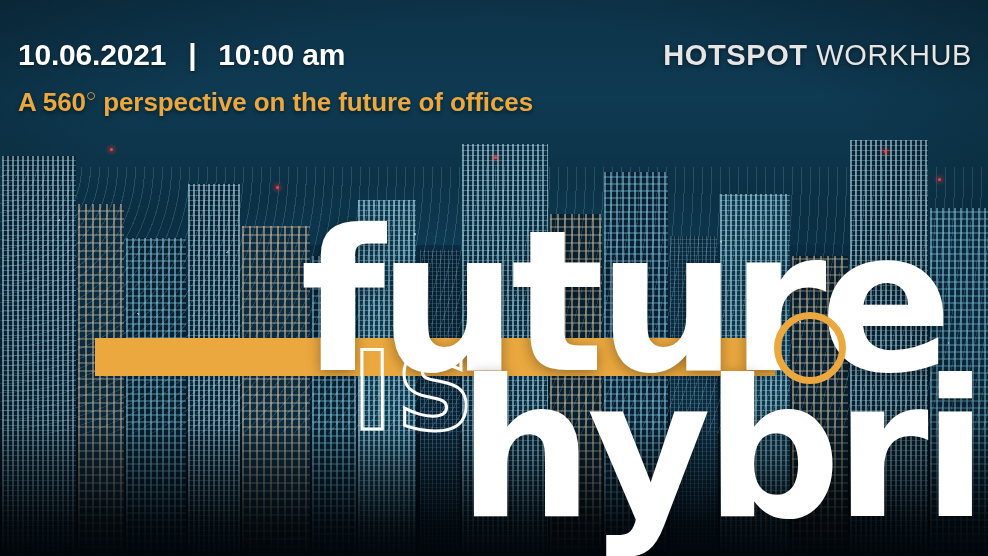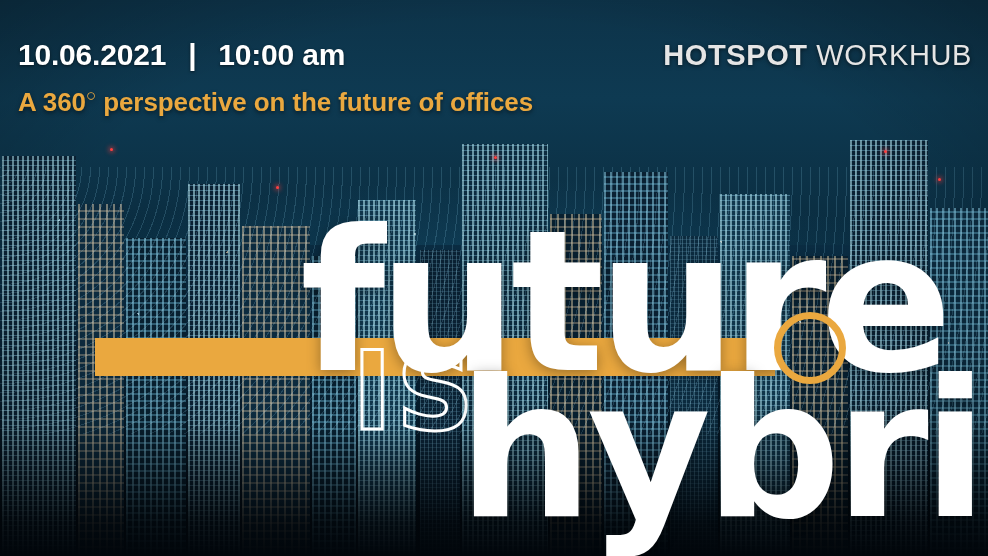--- a/index.html
+++ b/index.html
@@ -249,16 +249,16 @@
 
   <div class="header">
     <div class="hdr-row">
       <div class="datetime">
         <span>10.06.2021</span><span class="dt-sep">|</span><span>10:00 am</span>
       </div>
       <div class="brand">
         <span class="b1">HOTSPOT</span><span> </span><span class="b2">WORKHUB</span>
       </div>
     </div>
-    <div class="subtitle"><span>A 360</span><span class="deg">○</span><span> perspective on the future of offices</span></div>
+    <div class="subtitle"><span>A 560</span><span class="deg">○</span><span> perspective on the future of offices</span></div>
   </div>
 
 </div>
 
 </body></html>

